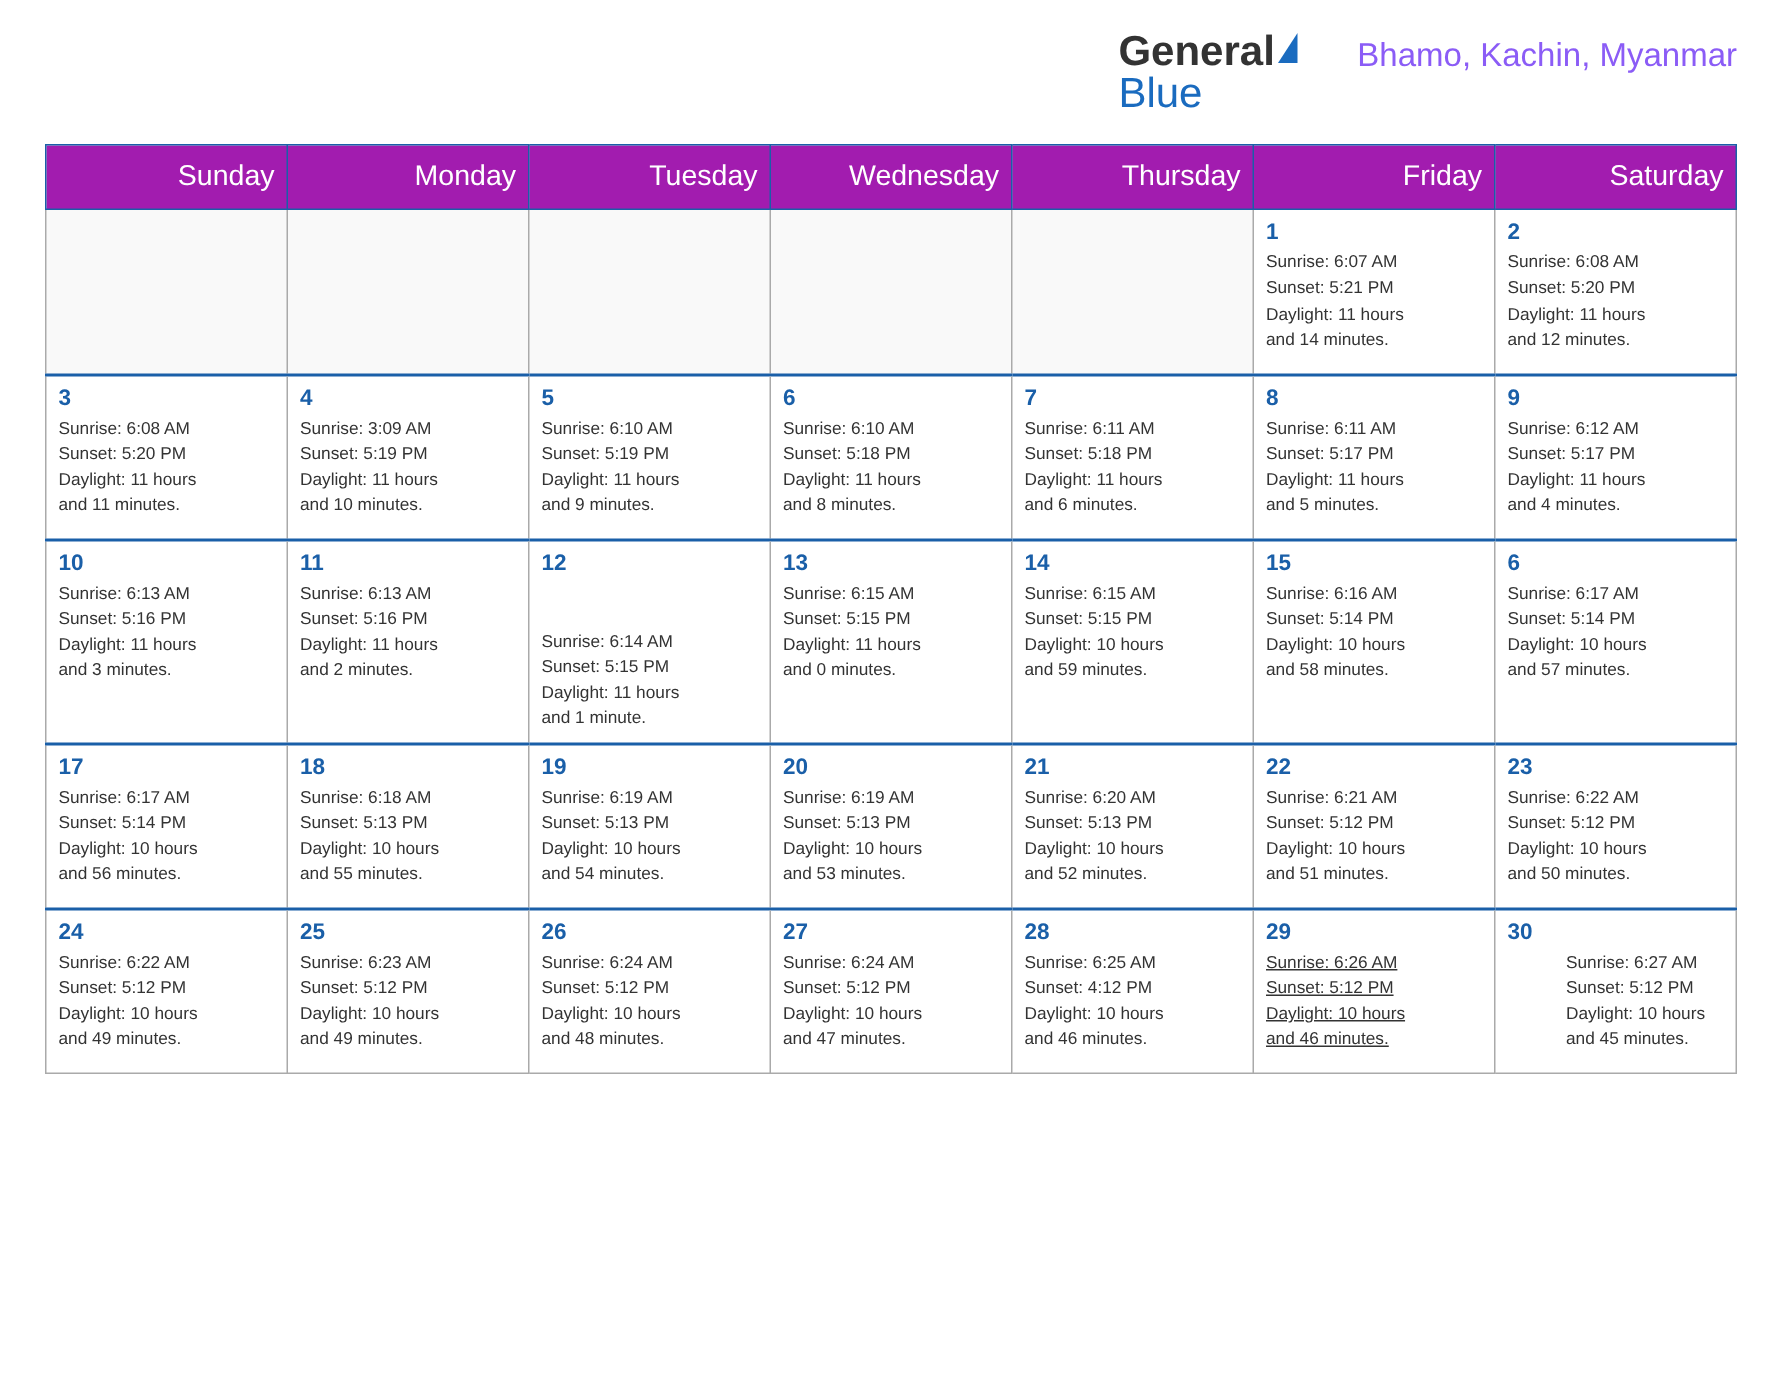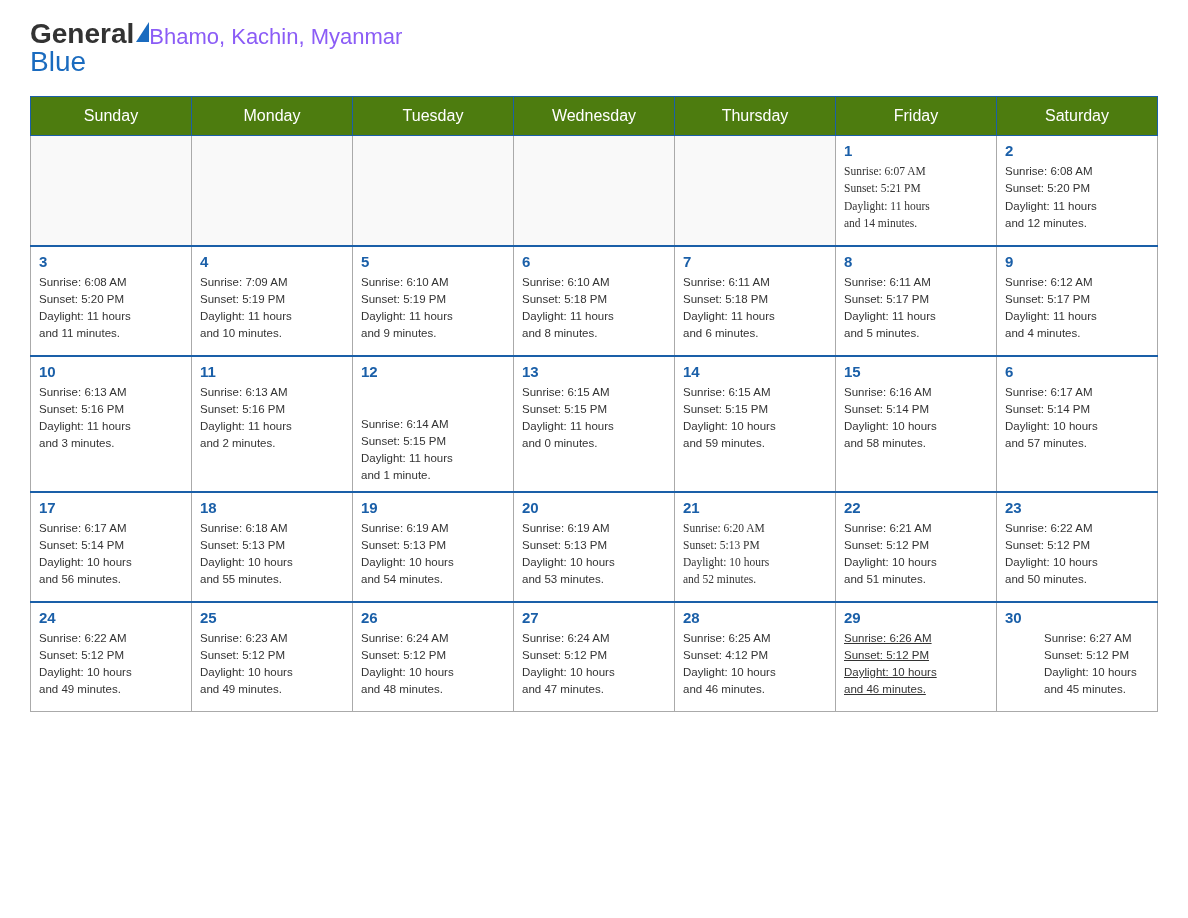--- a/index.html
+++ b/index.html
@@ -5,23 +5,24 @@
     * { margin: 0; padding: 0; box-sizing: border-box; }
     body {
       font-family: Arial, sans-serif;
       background: #ffffff;
       width: 1188px;
       min-height: 918px;
       padding: 20px 30px;
     }
     .header {
       display: flex;
-      justify-content: flex-start;
+      justify-content: flex-end;
       align-items: flex-start;
       margin-bottom: 20px;
+      gap: 40px;
     }
     .logo {
       display: flex;
       flex-direction: column;
       align-items: flex-start;
     }
     .logo-general {
       font-size: 28px;
       font-weight: bold;
       color: #333;
@@ -48,26 +49,26 @@
       font-size: 22px;
       color: #8b5cf6;
       margin-top: 4px;
     }
     .calendar-table {
       width: 100%;
       border-collapse: collapse;
       table-layout: fixed;
     }
     .calendar-table th {
-      background-color: #4d7c0f;
+      background-color: #a21caf;
       color: #ffffff;
       padding: 10px 8px;
-      font-size: 16px;
+      font-size: 19px;
       font-weight: normal;
-      text-align: center;
+      text-align: right;
       border: 1px solid #1a5fa8;
     }
     .calendar-table td {
       vertical-align: top;
       border: 1px solid #aaa;
       padding: 6px 8px;
       height: 110px;
       font-size: 12px;
       color: #333;
     }
@@ -120,21 +121,21 @@
   </thead>
   <tbody id="calendar-body">
   <tr>
         <td class="empty"></td>
         <td class="empty"></td>
         <td class="empty"></td>
         <td class="empty"></td>
         <td class="empty"></td>
         <td>
           <span class="day-number">1</span>
-          <div class="day-info" style="white-space: pre-line; font-family: Liberation Serif, serif;">Sunrise: 6:07 AM
+          <div class="day-info" style="white-space: pre-line;">Sunrise: 6:07 AM
 Sunset: 5:21 PM
 Daylight: 11 hours
 and 14 minutes.</div>
         </td>
         <td>
           <span class="day-number">2</span>
           <div class="day-info" style="white-space: pre-line;">Sunrise: 6:08 AM
 Sunset: 5:20 PM
 Daylight: 11 hours
 and 12 minutes.</div>
@@ -143,21 +144,21 @@
       <tr class="row-divider">
         <td>
           <span class="day-number">3</span>
           <div class="day-info" style="white-space: pre-line;">Sunrise: 6:08 AM
 Sunset: 5:20 PM
 Daylight: 11 hours
 and 11 minutes.</div>
         </td>
         <td>
           <span class="day-number">4</span>
-          <div class="day-info" style="white-space: pre-line;">Sunrise: 7:09 AM
+          <div class="day-info" style="white-space: pre-line;">Sunrise: 3:09 AM
 Sunset: 5:19 PM
 Daylight: 11 hours
 and 10 minutes.</div>
         </td>
         <td>
           <span class="day-number">5</span>
           <div class="day-info" style="white-space: pre-line;">Sunrise: 6:10 AM
 Sunset: 5:19 PM
 Daylight: 11 hours
 and 9 minutes.</div>
@@ -266,21 +267,21 @@
         </td>
         <td>
           <span class="day-number">20</span>
           <div class="day-info" style="white-space: pre-line;">Sunrise: 6:19 AM
 Sunset: 5:13 PM
 Daylight: 10 hours
 and 53 minutes.</div>
         </td>
         <td>
           <span class="day-number">21</span>
-          <div class="day-info" style="white-space: pre-line; font-family: Liberation Serif, serif;">Sunrise: 6:20 AM
+          <div class="day-info" style="white-space: pre-line;">Sunrise: 6:20 AM
 Sunset: 5:13 PM
 Daylight: 10 hours
 and 52 minutes.</div>
         </td>
         <td>
           <span class="day-number">22</span>
           <div class="day-info" style="white-space: pre-line;">Sunrise: 6:21 AM
 Sunset: 5:12 PM
 Daylight: 10 hours
 and 51 minutes.</div>

